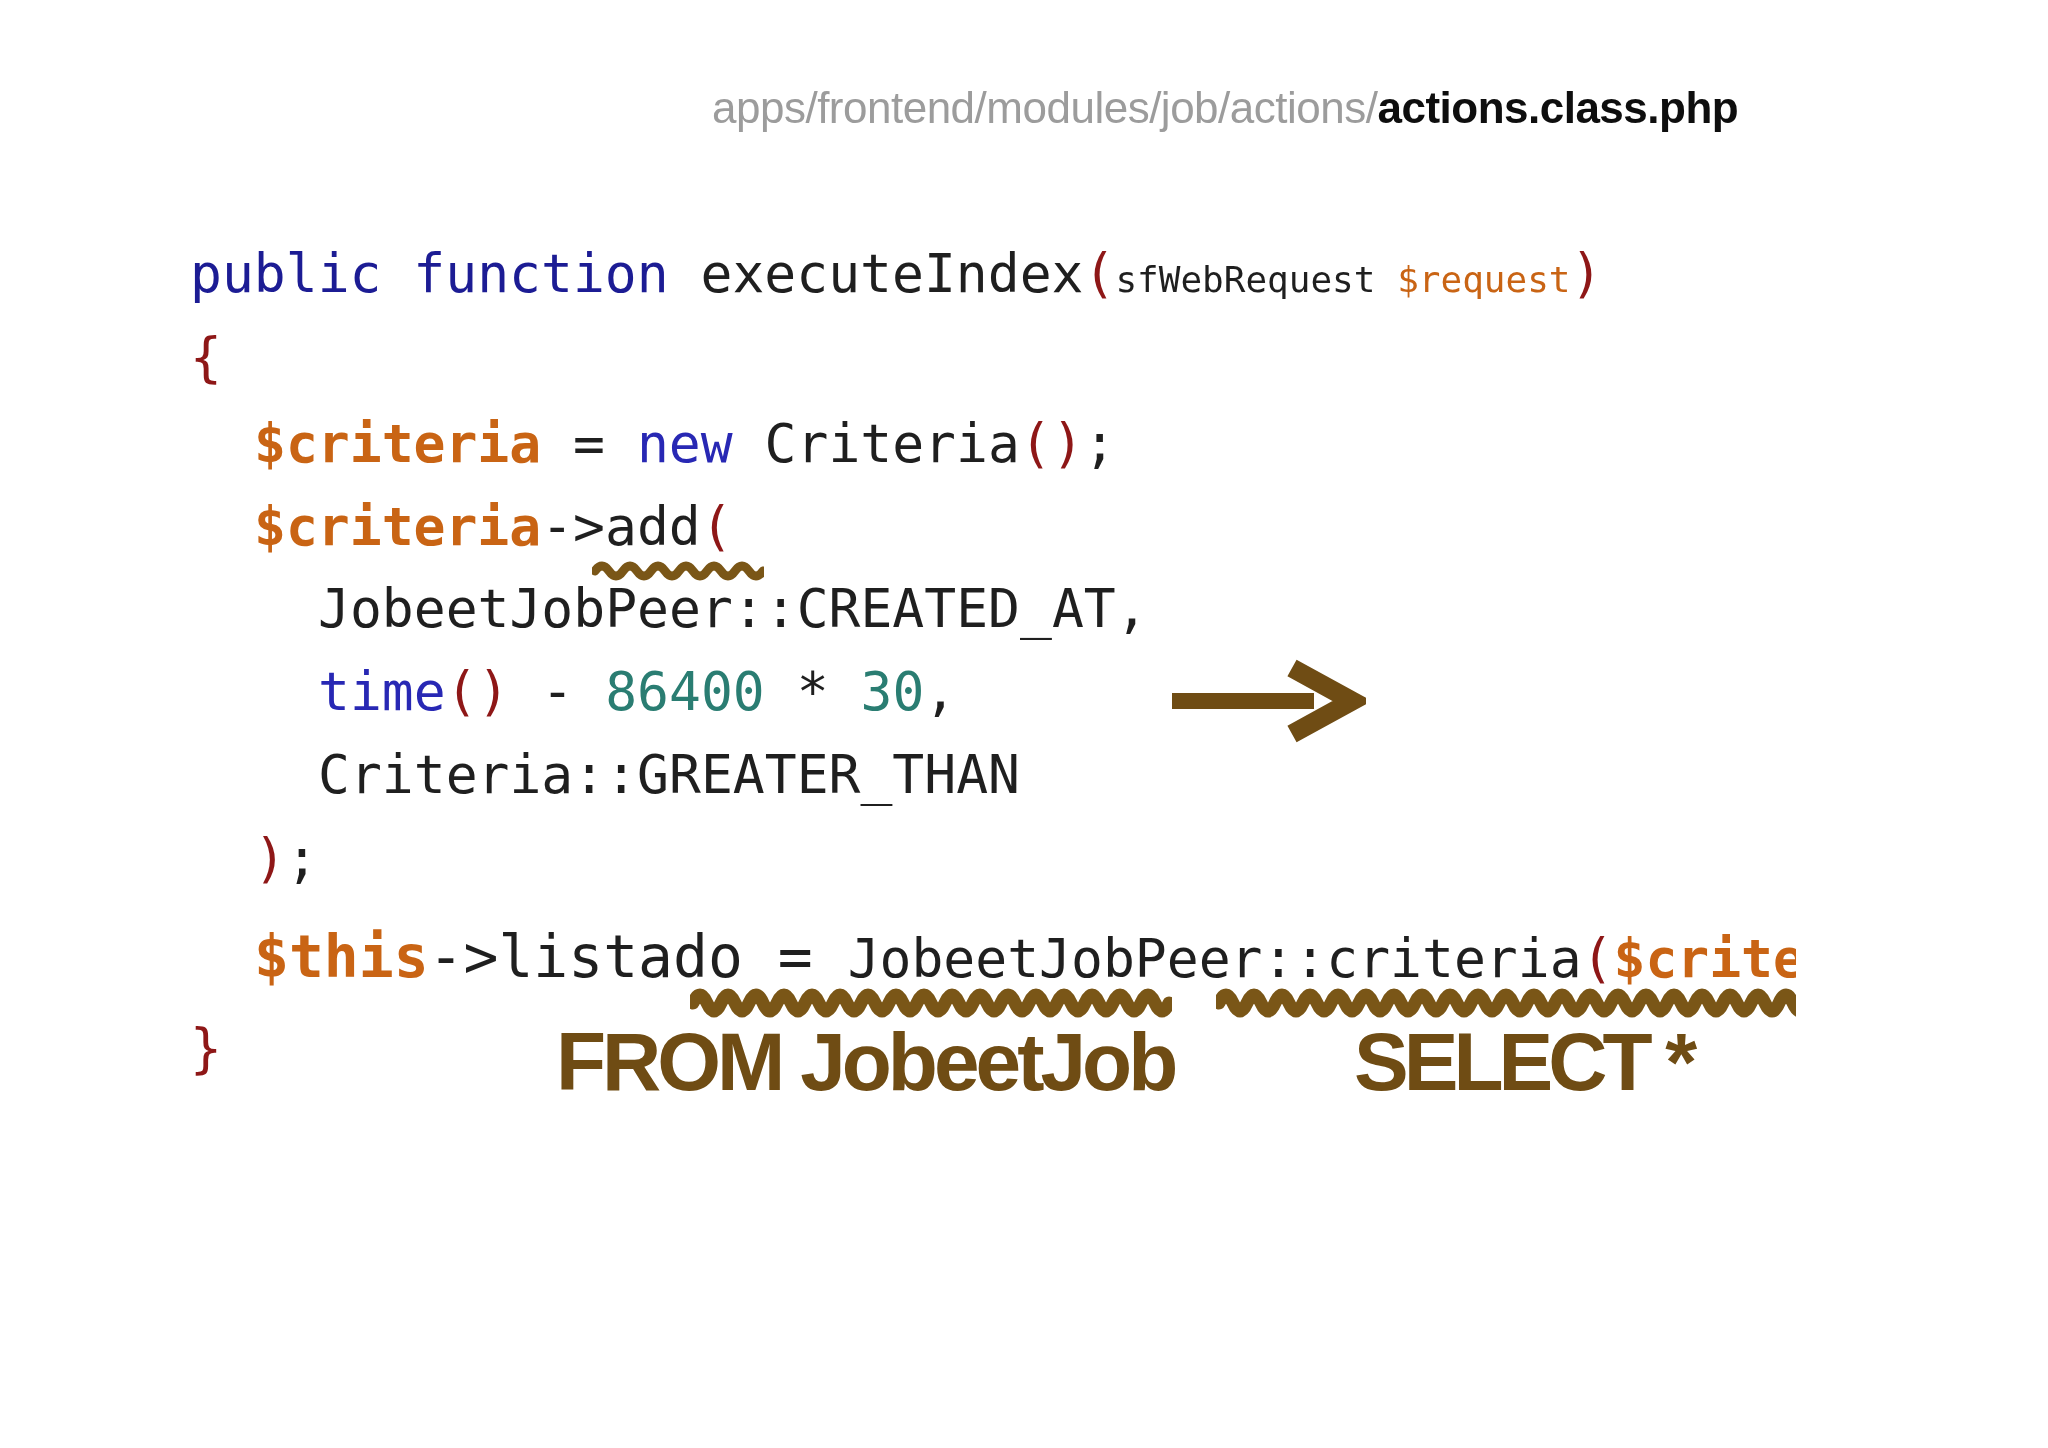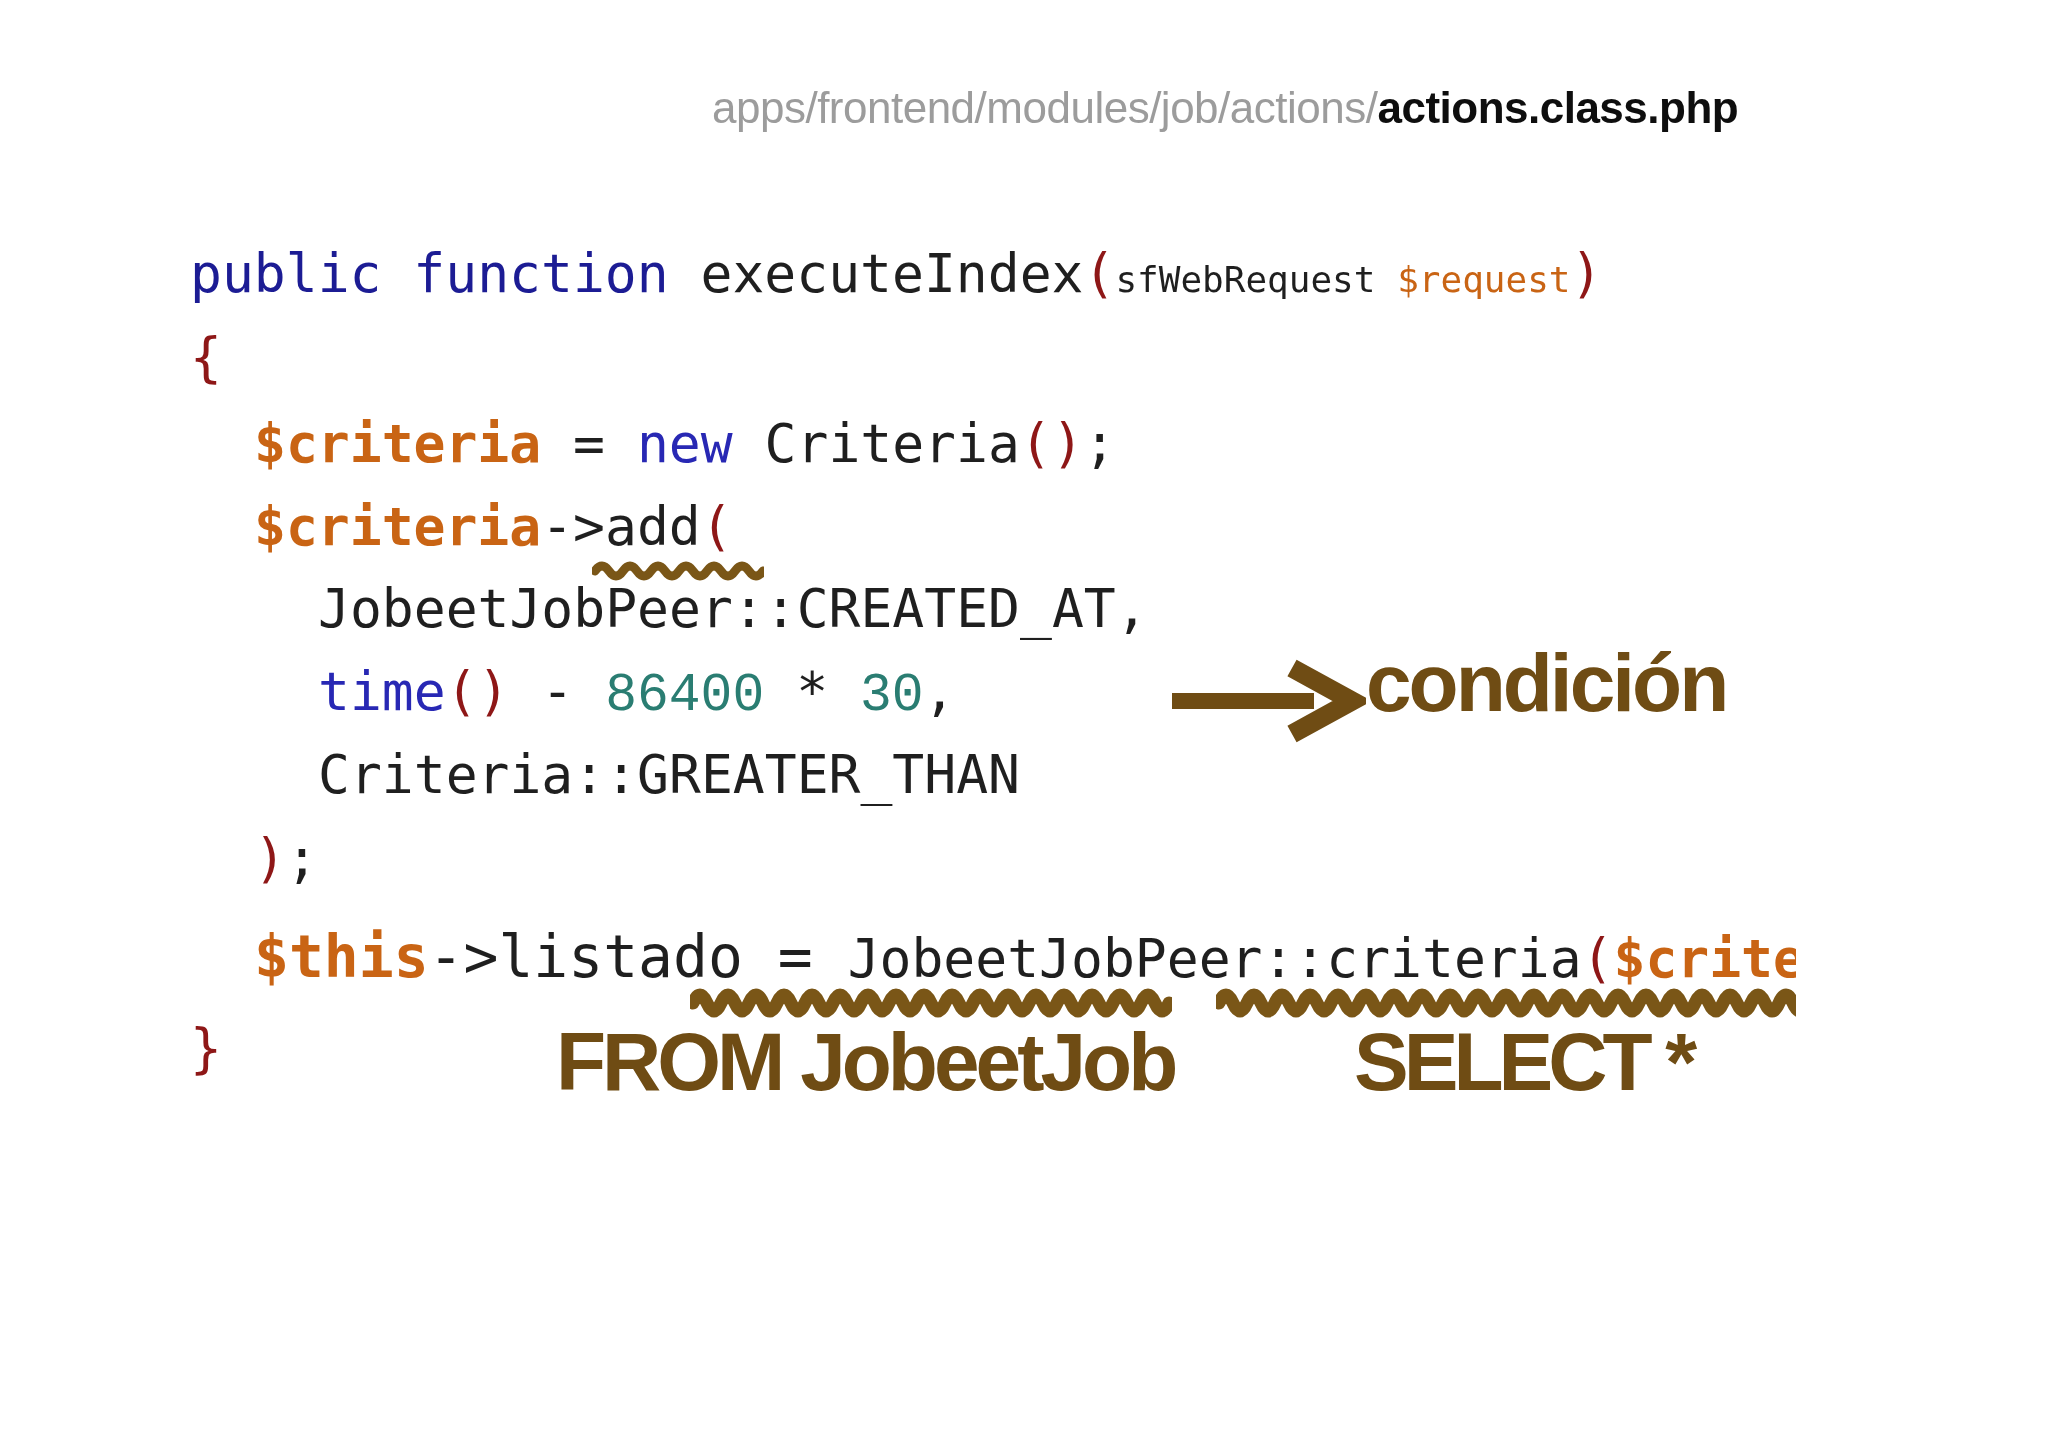--- a/index.html
+++ b/index.html
@@ -16,21 +16,21 @@
 
   .code-line{
     position:absolute;height:84px;line-height:84px;white-space:pre;
     font-family:"DejaVu Sans Mono","Liberation Mono",monospace;font-size:53px;
   }
   .tok-pl  {color:var(--code-text);}
   .tok-kw  {color:var(--keyword);}
   .tok-kw2 {color:var(--builtin);}
   .tok-var {color:var(--variable);font-weight:bold;}
   .tok-varr{color:var(--variable);}
-  .tok-num {color:var(--number);font-family:Liberation Mono, monospace;}
+  .tok-num {color:var(--number);}
   .tok-br  {color:var(--bracket);}
   .sz-sm{font-size:36px;}
   .sz-md{font-size:58px;}
 
   .anno{position:absolute;font-weight:bold;line-height:1;white-space:pre;}
   .where    {left:766px;top:483px;font-size:76px;color:var(--gold);letter-spacing:-1px;}
   .condicion{left:1366px;top:642px;font-size:82px;color:var(--brown);letter-spacing:-3px;}
   .from     {left:556px;top:1021px;font-size:82px;color:var(--brown);letter-spacing:-4px;}
   .select   {left:1354px;top:1021px;font-size:82px;color:var(--brown);letter-spacing:-5px;}
 
@@ -62,21 +62,20 @@
 
   <svg class="wave" style="left:592px;top:558px" width="172" height="26" viewBox="0 0 172 26">
       <path d="M 3 13 q 7 -10 14 0 q 7 10 14 0 q 7 -10 14 0 q 7 10 14 0 q 7 -10 14 0 q 7 10 14 0 q 7 -10 14 0 q 7 10 14 0 q 7 -10 14 0 q 7 10 14 0 q 7 -10 14 0 q 7 10 14 0" stroke-width="9"></path>
     </svg>
 
   <svg class="arrow" width="200" height="90" viewBox="0 0 200 90">
     <path d="M6 45 H148" stroke-width="16"></path>
     <path d="M126 12 L186 45 L126 78" stroke-width="19" stroke-linejoin="miter"></path>
   </svg>
 
-  <div class="anno condicion">condición</div>
 
   <svg class="wave" style="left:690px;top:983px" width="482" height="40" viewBox="0 0 482 40">
       <path d="M 3 20 q 7 -16 14 0 q 7 16 14 0 q 7 -16 14 0 q 7 16 14 0 q 7 -16 14 0 q 7 16 14 0 q 7 -16 14 0 q 7 16 14 0 q 7 -16 14 0 q 7 16 14 0 q 7 -16 14 0 q 7 16 14 0 q 7 -16 14 0 q 7 16 14 0 q 7 -16 14 0 q 7 16 14 0 q 7 -16 14 0 q 7 16 14 0 q 7 -16 14 0 q 7 16 14 0 q 7 -16 14 0 q 7 16 14 0 q 7 -16 14 0 q 7 16 14 0 q 7 -16 14 0 q 7 16 14 0 q 7 -16 14 0 q 7 16 14 0 q 7 -16 14 0 q 7 16 14 0 q 7 -16 14 0 q 7 16 14 0 q 7 -16 14 0 q 7 16 14 0" stroke-width="13"></path>
     </svg>
 
   <svg class="wave" style="left:1216px;top:983px" width="622" height="40" viewBox="0 0 622 40">
       <path d="M 3 20 q 7 -16 14 0 q 7 16 14 0 q 7 -16 14 0 q 7 16 14 0 q 7 -16 14 0 q 7 16 14 0 q 7 -16 14 0 q 7 16 14 0 q 7 -16 14 0 q 7 16 14 0 q 7 -16 14 0 q 7 16 14 0 q 7 -16 14 0 q 7 16 14 0 q 7 -16 14 0 q 7 16 14 0 q 7 -16 14 0 q 7 16 14 0 q 7 -16 14 0 q 7 16 14 0 q 7 -16 14 0 q 7 16 14 0 q 7 -16 14 0 q 7 16 14 0 q 7 -16 14 0 q 7 16 14 0 q 7 -16 14 0 q 7 16 14 0 q 7 -16 14 0 q 7 16 14 0 q 7 -16 14 0 q 7 16 14 0 q 7 -16 14 0 q 7 16 14 0 q 7 -16 14 0 q 7 16 14 0 q 7 -16 14 0 q 7 16 14 0 q 7 -16 14 0 q 7 16 14 0 q 7 -16 14 0 q 7 16 14 0 q 7 -16 14 0 q 7 16 14 0" stroke-width="13"></path>
     </svg>
 
   <div class="anno select">SELECT *</div>

